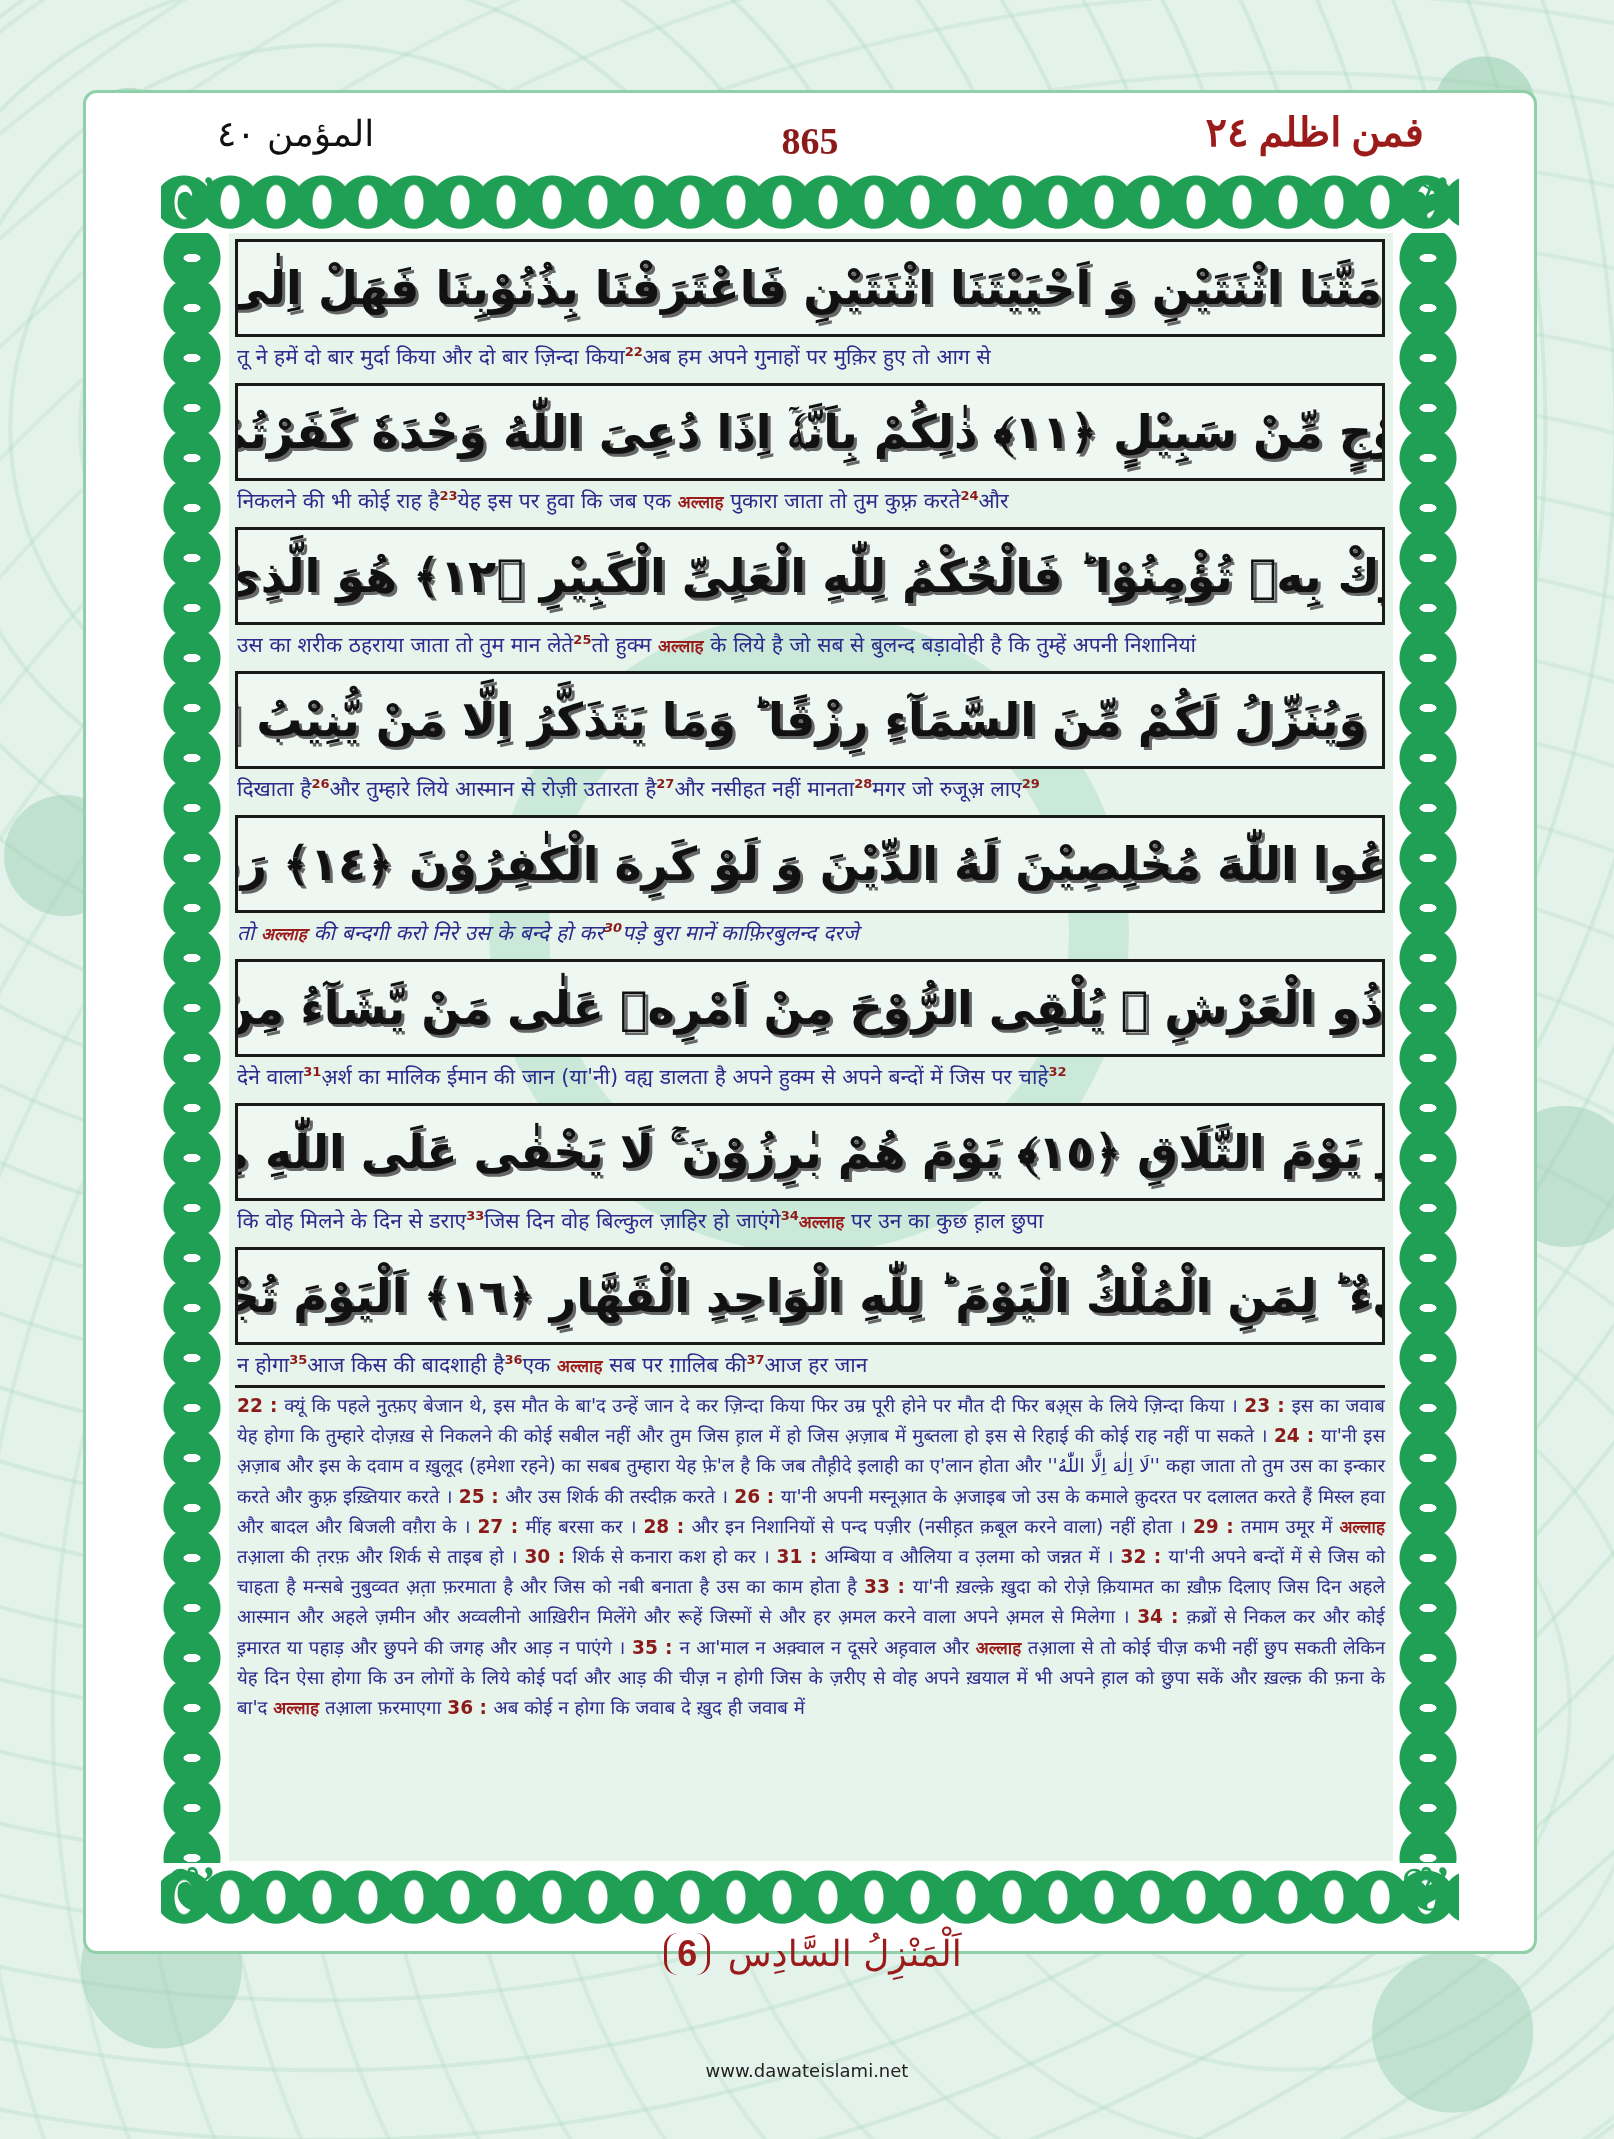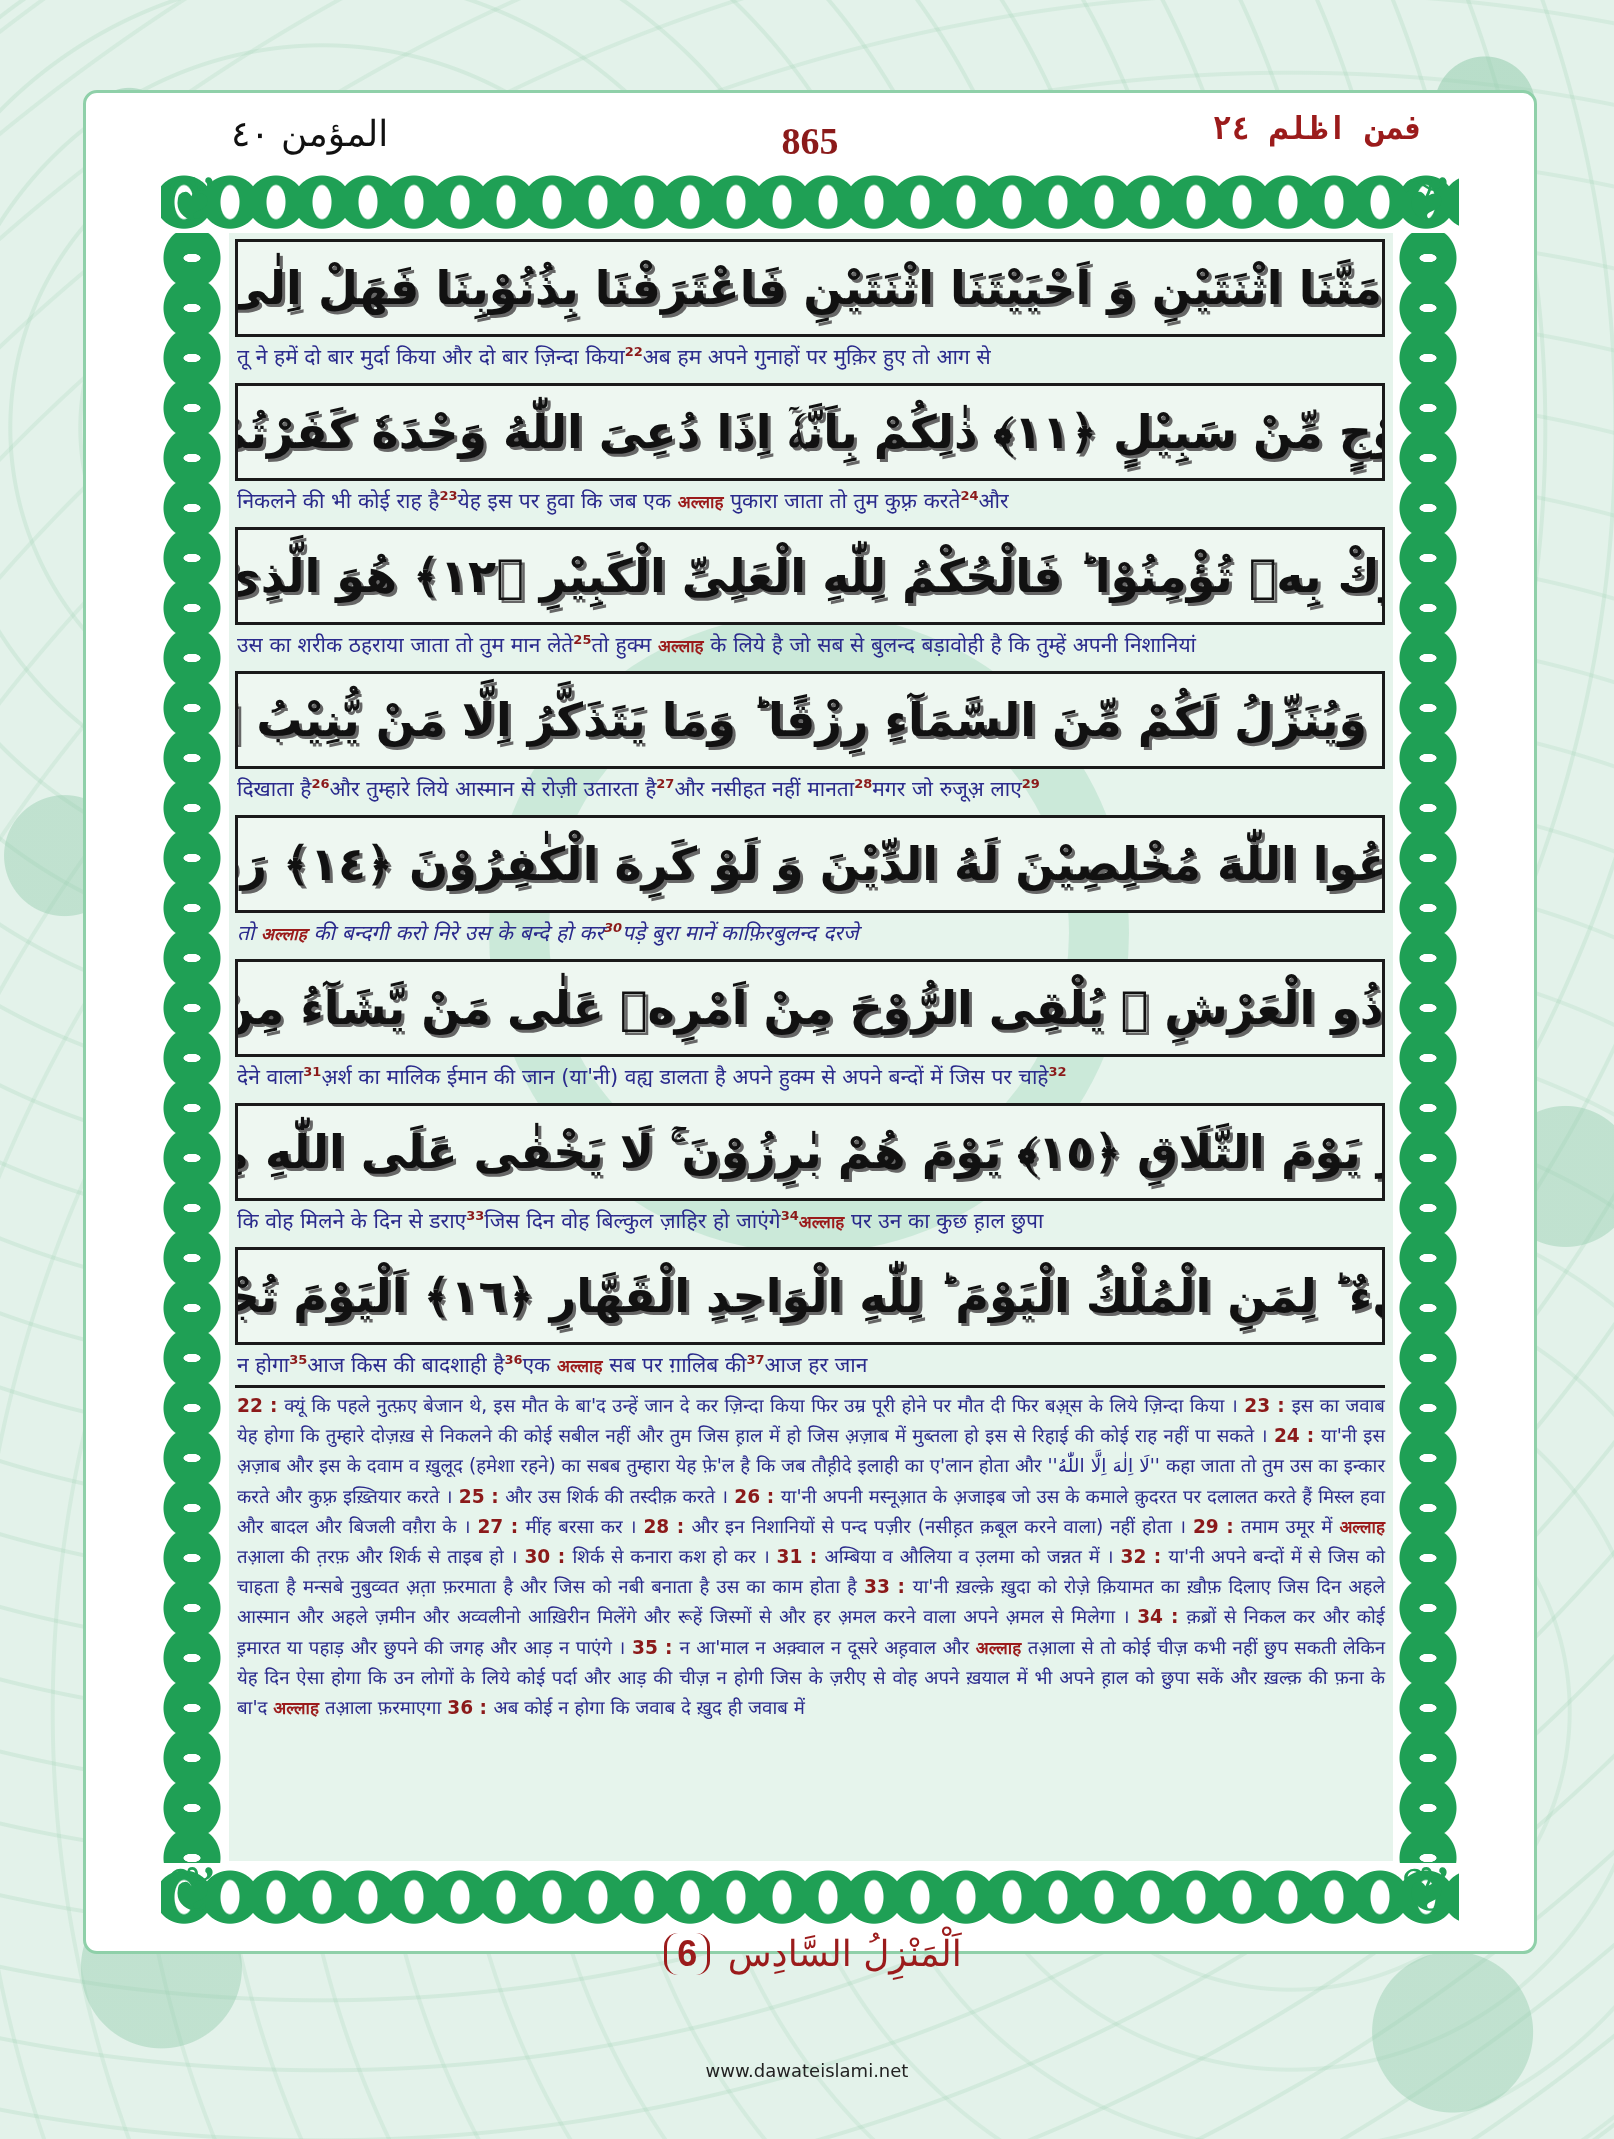--- a/index.html
+++ b/index.html
@@ -19,30 +19,30 @@
       radial-gradient(circle at 90% 95%, rgba(150,205,175,.45) 0 80px, transparent 81px),
       repeating-radial-gradient(circle at 20% 20%, rgba(255,255,255,.0) 0 30px, rgba(160,210,180,.25) 31px 34px, rgba(255,255,255,0) 35px 70px),
       repeating-radial-gradient(circle at 80% 80%, rgba(255,255,255,.0) 0 36px, rgba(160,210,180,.22) 37px 40px, rgba(255,255,255,0) 41px 80px);
   }
   .page {
     position:absolute; left:83px; top:90px; width:1448px; height:1858px;
     background:#ffffff; border:3px solid #8fd0a9; border-radius:14px;
   }
   .hdr { position:absolute; left:0; right:0; top:0; height:70px; }
   .hdr-left {
-    position:absolute; left:145px; top:20px; font-family:"DejaVu Serif", serif;
+    position:absolute; left:131px; top:20px; font-family:"DejaVu Serif", serif;
     font-size:36px; color:#111; direction:rtl;text-align:right;
   }
   .hdr-center {
     position:absolute; left:0; right:0; top:18px; text-align:center;
     font-family:Liberation Serif, serif; font-weight:bold; font-size:38px; color:#8b1a1a;margin-top:8px;
   }
   .hdr-right {
-    position:absolute; right:110px; top:16px; font-family:Liberation Mono, monospace;
-    font-size:32px; color:#9b1b1b; direction:rtl; font-weight:bold;
+    position:absolute; right:110px; top:16px; font-family:Liberation Serif, serif;
+    font-size:40px; color:#9b1b1b; direction:rtl; font-weight:bold;
   }
   
   .orn-top, .orn-bottom {
     position:absolute; left:75px; width:1298px; height:62px;
     background:
       radial-gradient(ellipse 10px 18px at 50% 55%, #fff 0 9px, transparent 10px),
       radial-gradient(ellipse 30px 28px at 50% 55%, #1fa055 0 28px, transparent 29px);
     background-size:46px 62px; background-repeat:repeat-x;
   }
   .orn-top { top:75px; }

